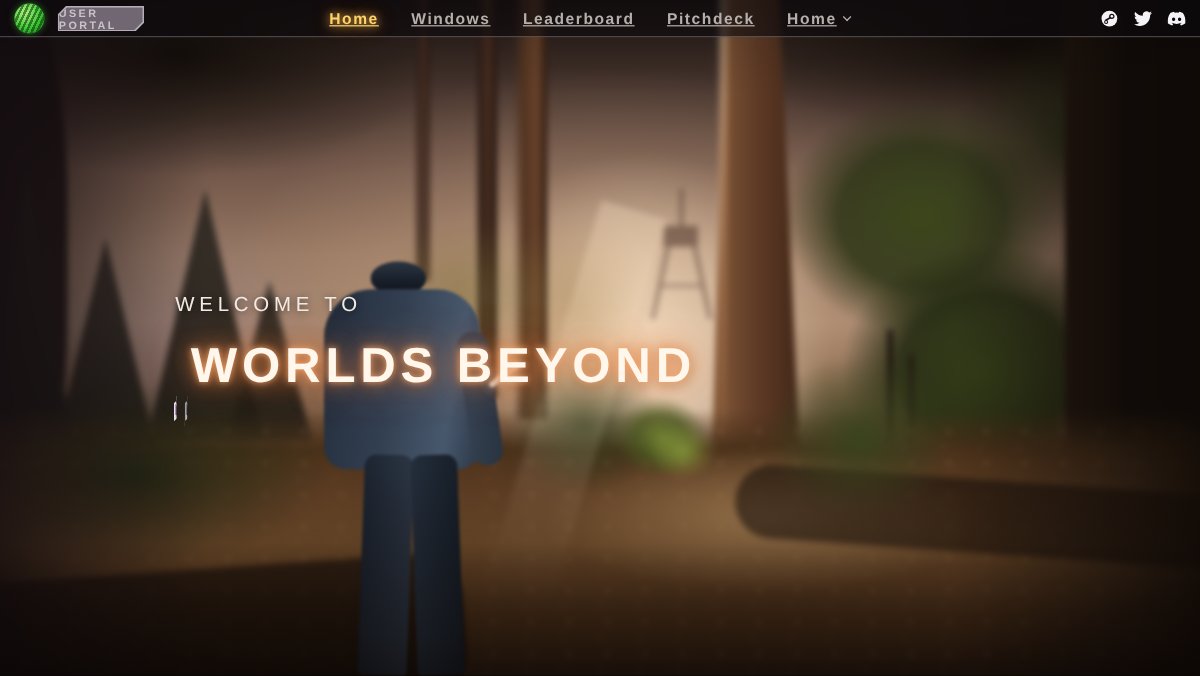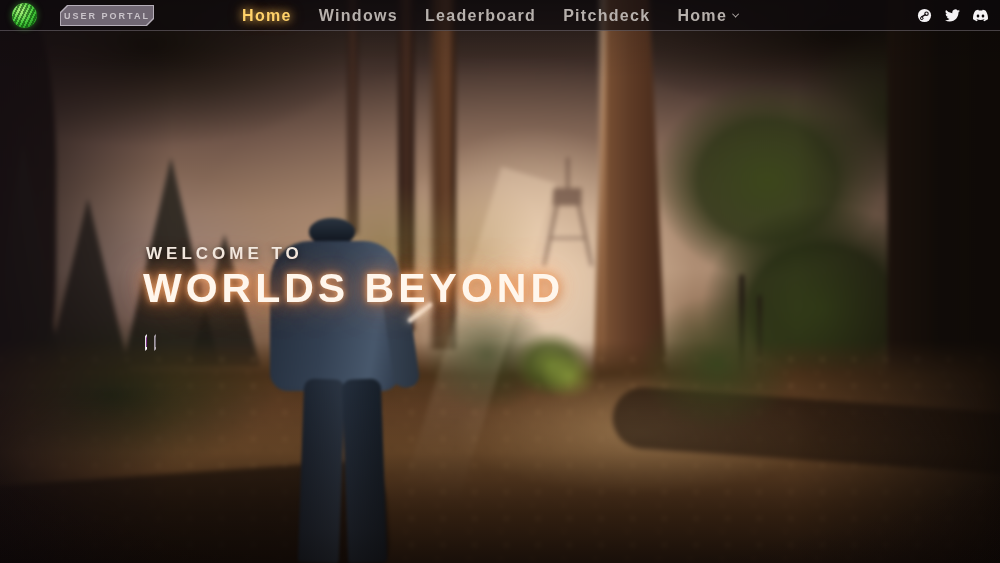--- a/index.html
+++ b/index.html
@@ -94,34 +94,34 @@
   .topbar *{position:static;}
   .logo{position:absolute;left:12px;top:3px;width:25px;height:25px;border-radius:50%;
      background:radial-gradient(circle at 35% 30%,#aef07e,#46c83c 52%,#157a15 95%);
      box-shadow:0 0 6px rgba(70,200,60,.5);overflow:hidden;cursor:pointer;}
   .logo::after{content:"";position:absolute;inset:0;border-radius:50%;
      background:repeating-linear-gradient(115deg,transparent 0 2px,rgba(0,55,0,.55) 2px 4px);}
   .chamfer{display:inline-flex;padding:1px;background:var(--bd);
      clip-path:polygon(var(--c) 0,100% 0,100% calc(100% - var(--c)),calc(100% - var(--c)) 100%,0 100%,0 var(--c));}
   .chamfer .inner{display:flex;align-items:center;justify-content:center;width:100%;background:var(--bg);
      clip-path:polygon(var(--c) 0,100% 0,100% calc(100% - var(--c)),calc(100% - var(--c)) 100%,0 100%,0 var(--c));}
-  .portal{position:absolute;left:60px;top:5px;width:94px;height:21px;--c:7px;--bd:#b5aeb8;--bg:rgba(28,18,32,.45);cursor:pointer;}
+  .portal{position:absolute;left:48px;top:5px;width:72px;height:21px;--c:7px;--bd:#b5aeb8;--bg:rgba(28,18,32,.45);cursor:pointer;}
   .portal .inner{font-size:9px;font-weight:700;letter-spacing:2px;color:#c9c3c9;}
   .menu{position:absolute;left:50%;top:0;height:31px;transform:translateX(-52%);display:flex;align-items:center;gap:27px;}
-  .navitem{font-size:16px;font-weight:700;letter-spacing:1.3px;color:#b6b0ac;cursor:pointer;display:flex;align-items:center;white-space:nowrap;}
+  .navitem{font-size:13px;font-weight:700;letter-spacing:1.3px;color:#b6b0ac;cursor:pointer;display:flex;align-items:center;white-space:nowrap;text-decoration:underline;}
   .navitem.active{color:#ffd26a;text-shadow:0 0 8px rgba(255,200,90,.85),0 0 14px rgba(255,170,60,.5);}
   .chev{width:5px;height:5px;border-right:1.5px solid #b6b0ac;border-bottom:1.5px solid #b6b0ac;
      transform:rotate(45deg) translate(-1px,-1px);display:inline-block;margin-left:6px;}
   .socials{position:absolute;right:12px;top:0;height:31px;display:flex;align-items:center;gap:13px;}
   .sicon{width:15px;height:15px;cursor:pointer;display:flex;align-items:center;justify-content:center;color:#f5f3f5;}
   .sicon svg{width:15px;height:15px;fill:currentColor;}
 
   
   .hero{left:0;top:0;width:1000px;height:563px;z-index:5;pointer-events:none;}
-  .hero .kicker{left:146px;top:244px;font-size:17px;font-weight:700;letter-spacing:4px;color:#f2ebe3;
+  .hero .kicker{left:146px;top:244px;font-size:17px;font-weight:400;letter-spacing:4px;color:#f2ebe3;
      text-shadow:0 1px 6px rgba(0,0,0,.55);}
   .hero .title{left:143px;top:265px;font-size:41px;font-weight:700;letter-spacing:4px;color:#fff6ec;white-space:nowrap;
      text-shadow:0 0 6px rgba(255,176,116,.9),0 0 16px rgba(255,148,78,.8),0 0 34px rgba(255,124,54,.55),0 2px 10px rgba(0,0,0,.35);}
   .btnrow{left:145px;top:330px;display:flex;gap:7px;pointer-events:auto;}
   .btnrow .chamfer{position:static;height:25px;--c:6px;cursor:pointer;}
   .btn-win{--bd:#e9e4ea;--bg:linear-gradient(180deg,rgba(134,52,148,.95),rgba(94,32,110,.95));}
   .btn-win .inner{padding:0 13px;font-size:11px;font-weight:700;letter-spacing:.6px;color:#ffffff;background:var(--bg);}
   .btn-mac{--bd:#a39ba3;--bg:rgba(28,20,30,.32);}
   .btn-mac .inner{padding:0 13px;font-size:11px;font-weight:700;letter-spacing:.6px;color:#b9b1b5;}
 </style>
@@ -224,21 +224,21 @@
       <span class="sicon">
         <svg viewBox="0 0 24 24">
             <path d="M20.317 4.369a19.79 19.79 0 0 0-4.885-1.515.074.074 0 0 0-.079.037c-.21.375-.444.864-.608 1.25a18.27 18.27 0 0 0-5.487 0 12.64 12.64 0 0 0-.617-1.25.077.077 0 0 0-.079-.037 19.736 19.736 0 0 0-4.885 1.515.07.07 0 0 0-.032.027C.533 9.046-.32 13.58.099 18.057a.082.082 0 0 0 .031.057 19.9 19.9 0 0 0 5.993 3.03.078.078 0 0 0 .084-.028c.462-.63.874-1.295 1.226-1.994a.076.076 0 0 0-.041-.106 13.107 13.107 0 0 1-1.872-.892.077.077 0 0 1-.008-.128c.126-.094.252-.192.372-.291a.074.074 0 0 1 .077-.01c3.928 1.793 8.18 1.793 12.062 0a.074.074 0 0 1 .078.009c.12.099.246.198.373.292a.077.077 0 0 1-.006.127 12.3 12.3 0 0 1-1.873.892.077.077 0 0 0-.041.107c.36.698.772 1.362 1.225 1.993a.076.076 0 0 0 .084.028 19.84 19.84 0 0 0 6.002-3.03.077.077 0 0 0 .032-.054c.5-5.177-.838-9.674-3.549-13.66a.06.06 0 0 0-.031-.03zM8.02 15.33c-1.183 0-2.157-1.085-2.157-2.419 0-1.333.956-2.419 2.157-2.419 1.21 0 2.176 1.096 2.157 2.42 0 1.333-.956 2.418-2.157 2.418zm7.975 0c-1.183 0-2.157-1.085-2.157-2.419 0-1.333.955-2.419 2.157-2.419 1.21 0 2.176 1.096 2.157 2.42 0 1.333-.946 2.418-2.157 2.418z"></path>
           </svg>
       </span>
     </div>
   </header>
 
   <main class="hero">
     <div class="kicker">WELCOME TO</div>
-    <h1 class="title" style="margin:0;text-align:center;">WORLDS BEYOND</h1>
+    <h1 class="title" style="margin:16px;text-align:center;">WORLDS BEYOND</h1>
     <div class="btnrow">
       <div class="chamfer btn-win">
         <span class="inner">Download For Windows</span>
       </div>
       <div class="chamfer btn-mac">
         <span class="inner">Download For MacOS</span>
       </div>
     </div>
   </main>
 

